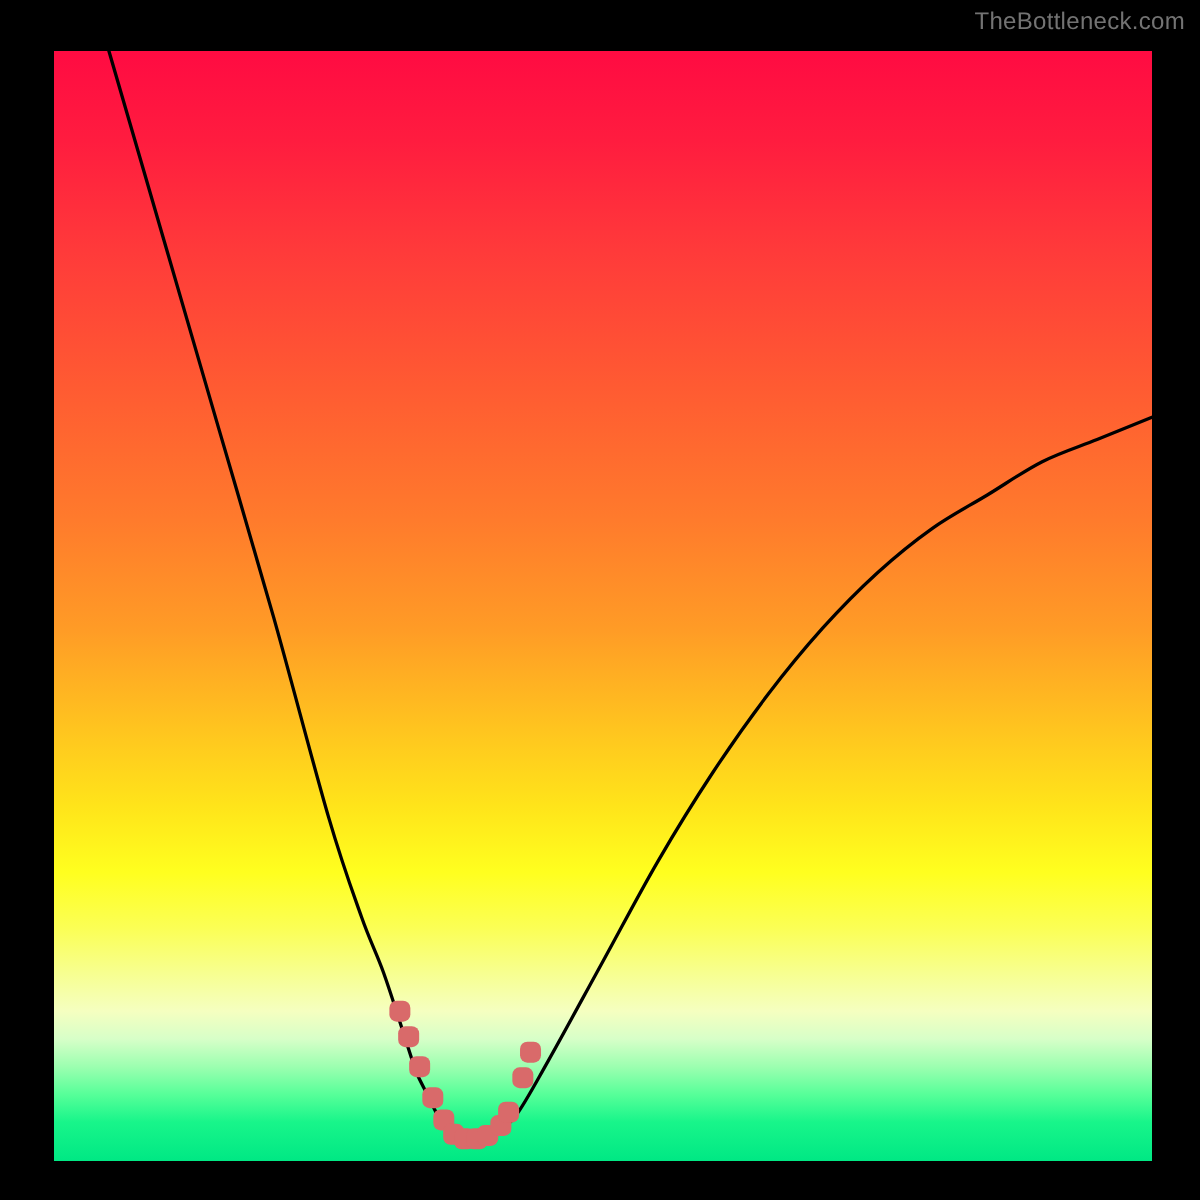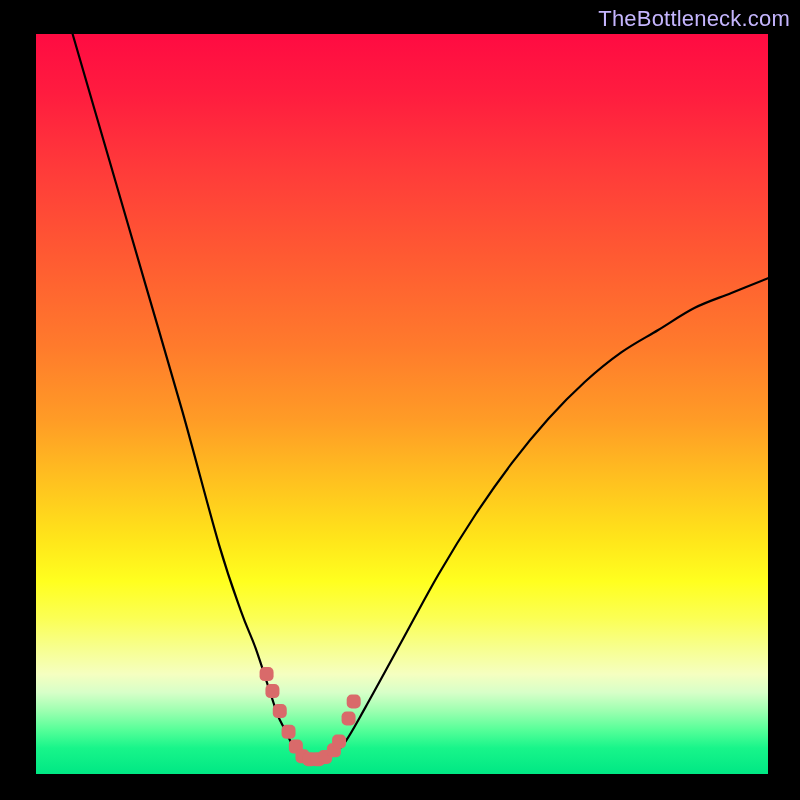--- a/index.html
+++ b/index.html
@@ -51,22 +51,22 @@
       #9cffb0 91.5%,
       #57ff99 94%,
       #18f58a 96.5%,
       #00e884 100%
     );
   }
   .watermark {
     position: absolute;
     top: 6px;
     right: 10px;
-    color: #c4b5fd;
-    font-size: 22px;
+    color: #737373;
+    font-size: 16px;
     font-weight: 500;
     letter-spacing: 0.2px;
     user-select: none;
   }
   svg.curve {
     position: absolute;
     left: 0;
     top: 0;
     width: 100%;
     height: 100%;

